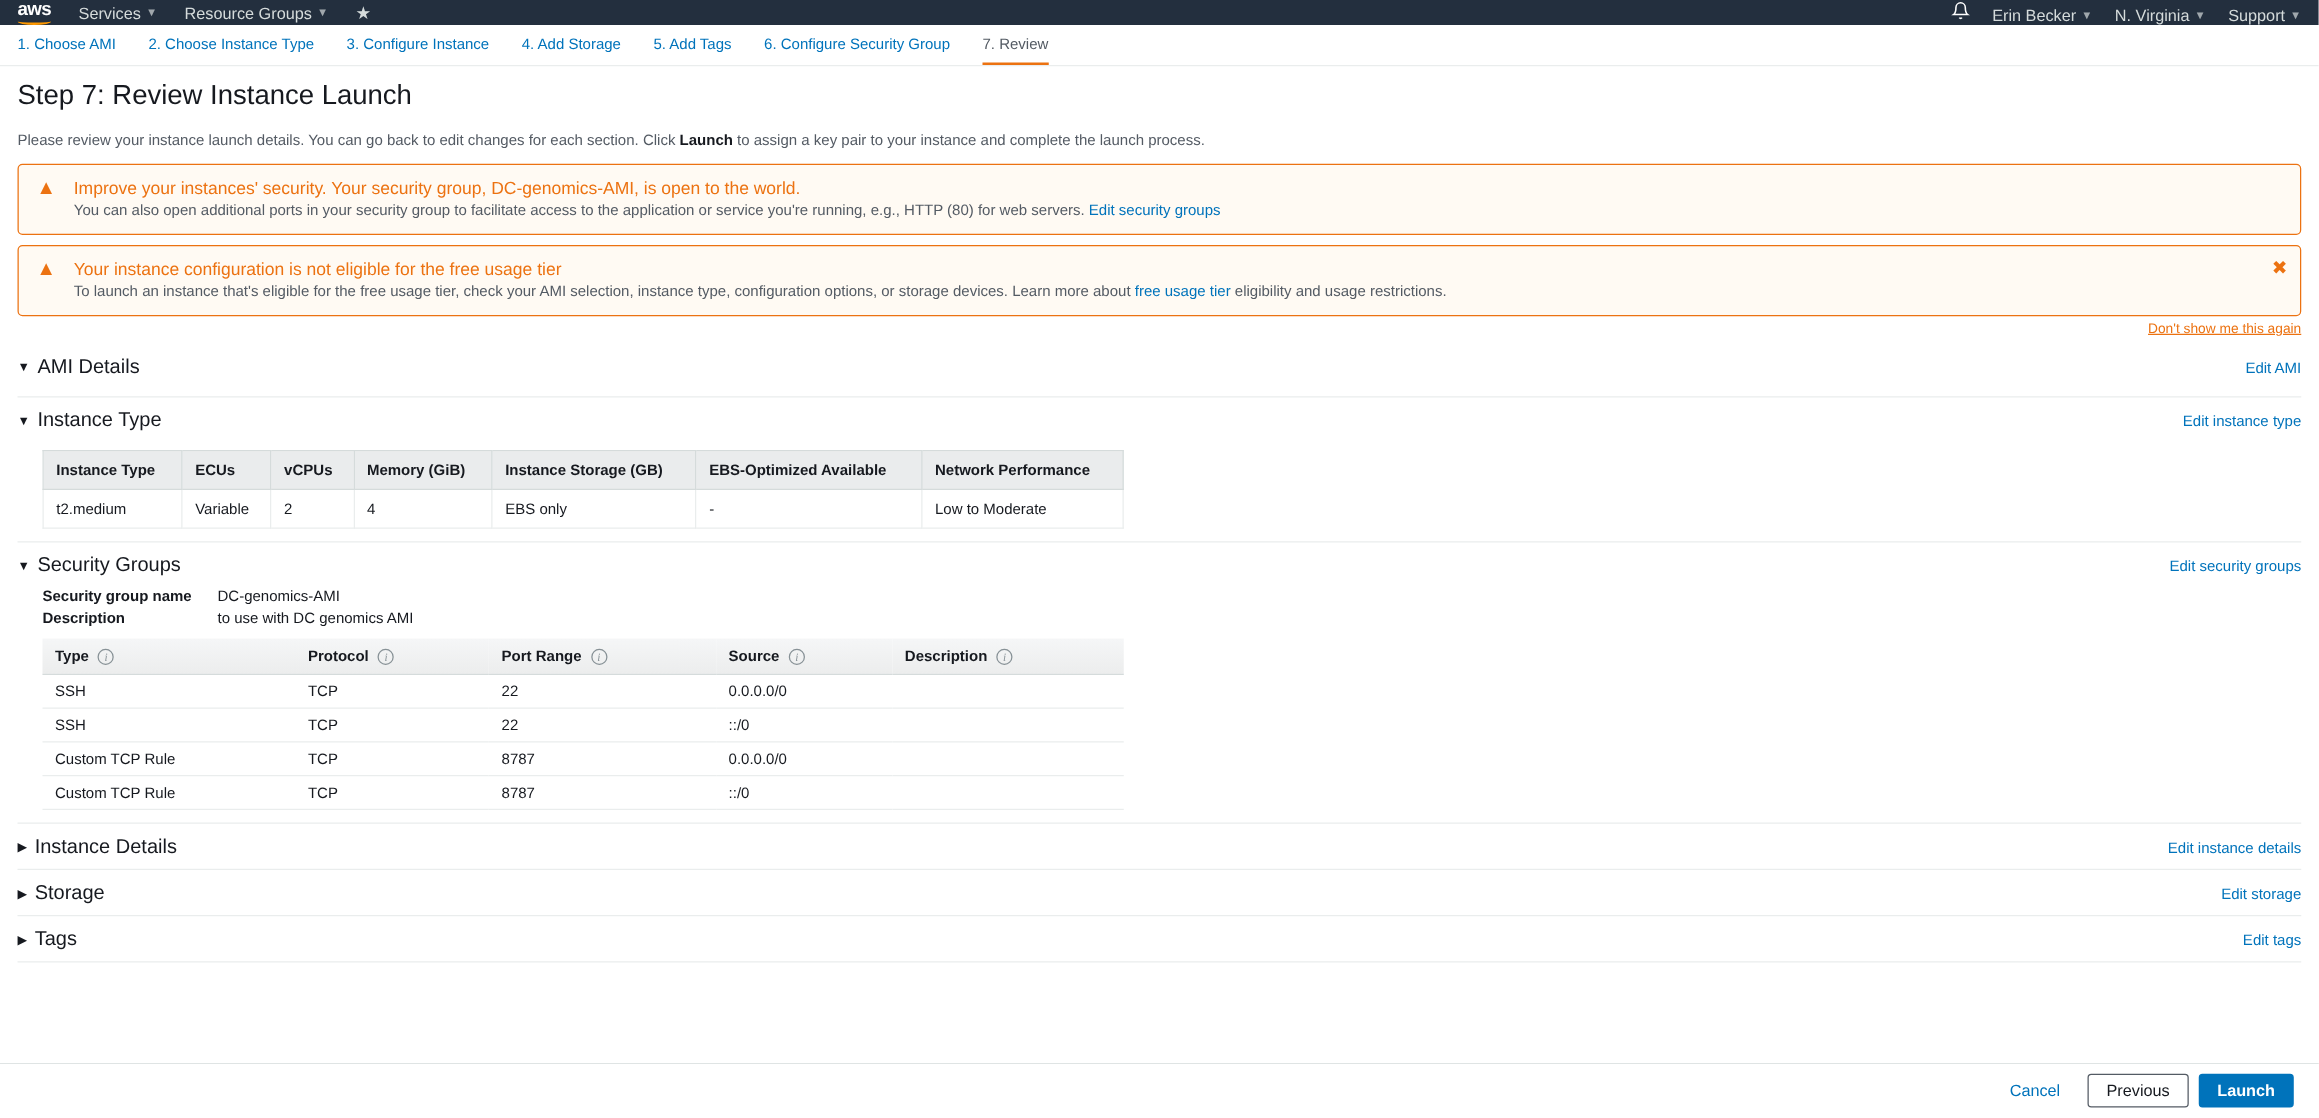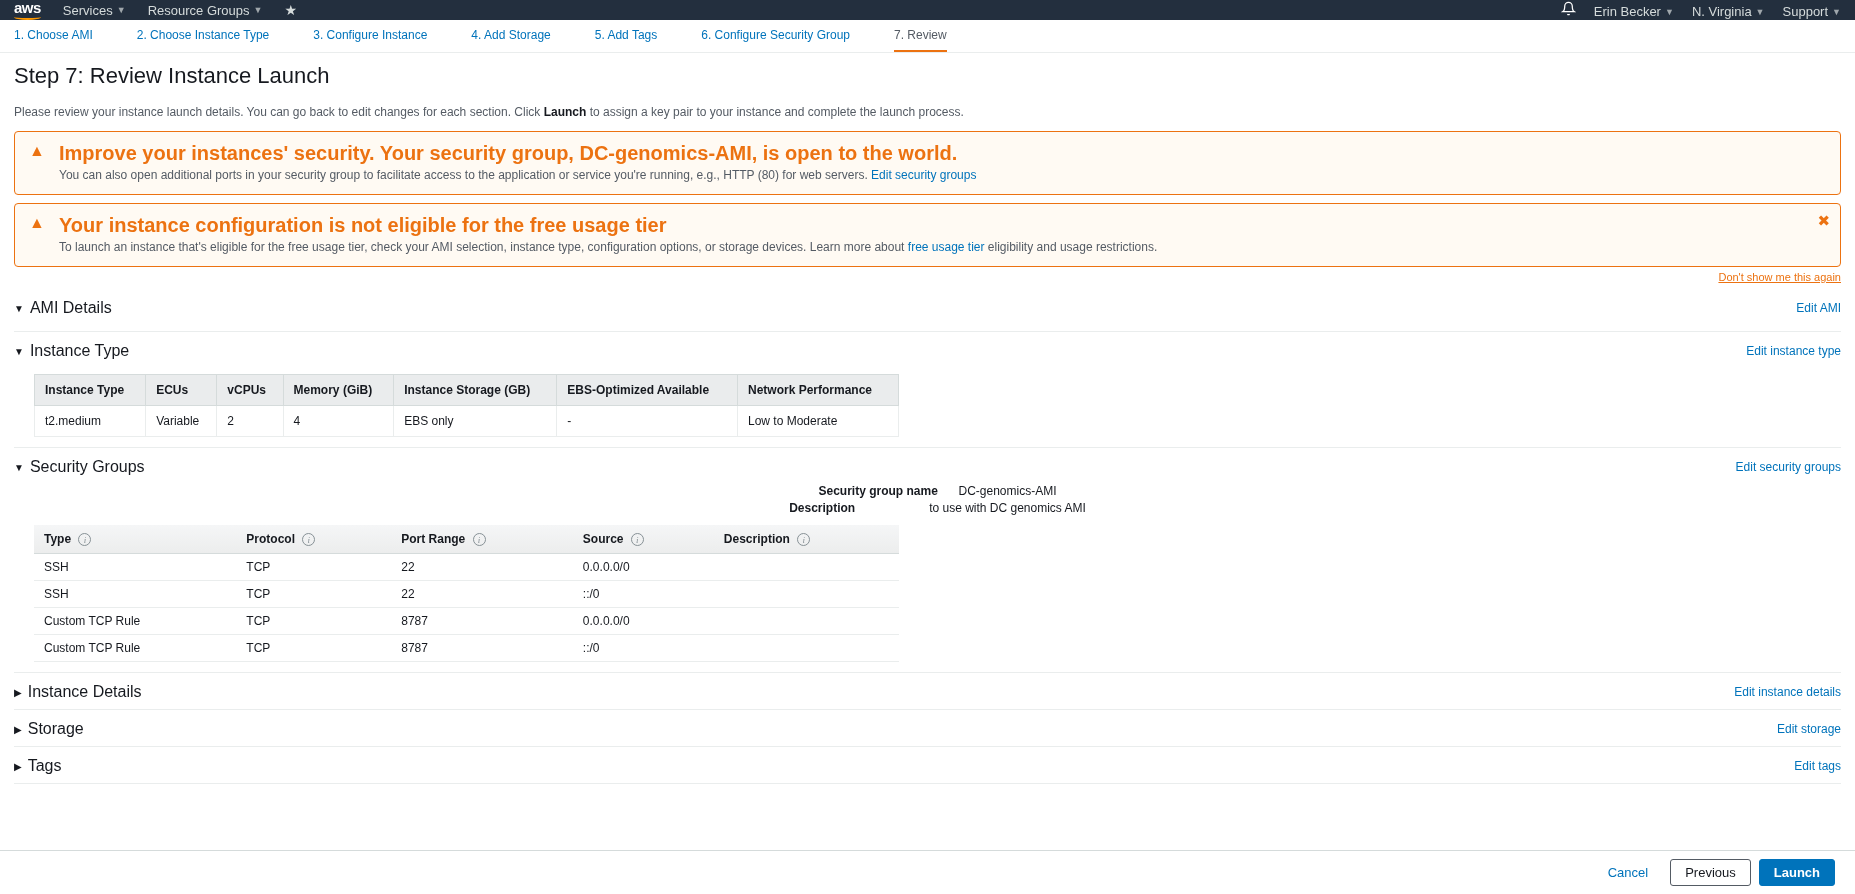--- a/index.html
+++ b/index.html
@@ -11,34 +11,34 @@
 .top-nav-left { display: flex; align-items: center; gap: 22px; }
 .top-nav-right { margin-left: auto; display: flex; align-items: flex-end; gap: 18px; }
 .aws-logo { font-weight: bold; font-size: 15px; color: #fff; position: relative; padding-bottom: 2px; letter-spacing: -0.5px; }
 .aws-logo::after { content: ""; display: block; height: 4px; border-bottom: 2px solid #ff9900; border-radius: 0 0 50% 50%; margin-top: -2px; }
 .nav-item { display: flex; align-items: center; gap: 4px; cursor: pointer; color: #d5dbdb; }
 .chev-down { font-size: 9px; opacity: .7; }
 .pin-icon { color: #d5dbdb; font-size: 14px; cursor: pointer; }
 .bell-icon { font-size: 15px; cursor: pointer; }
 
 
-.wizard-steps { border-bottom: 1px solid #eaeded; padding: 8px 14px 0; display: flex; gap: 44px; font-size: 12px; }
+.wizard-steps { border-bottom: 1px solid #eaeded; padding: 8px 14px 0; display: flex; gap: 26px; font-size: 12px; }
 .wizard-step { padding-bottom: 8px; color: #0073bb; cursor: pointer; }
 .wizard-step.active { color: #545b64; border-bottom: 2px solid #ec7211; cursor: default; }
 
 
 .main { padding: 10px 14px 60px; }
 h1.page-title { font-size: 22px; font-weight: 400; color: #16191f; margin-bottom: 16px; }
 .page-subtitle { font-size: 12px; color: #545b64; margin-bottom: 12px; }
 .page-subtitle b { color: #16191f; }
 
 
 .alert { border: 1px solid #ec7211; background: #fffaf3; border-radius: 4px; padding: 10px 14px 12px 44px; margin-bottom: 8px; position: relative; font-size: 12px; color: #545b64; }
 .alert .warn-icon { position: absolute; left: 14px; top: 10px; color: #ec7211; font-size: 16px; }
-.alert-title { color: #ec7211; font-size: 20px; margin-bottom: 3px; font-weight: bold; }
+.alert-title { color: #ec7211; font-size: 14px; margin-bottom: 3px; }
 .alert .close-x { position: absolute; right: 10px; top: 8px; color: #ec7211; font-size: 15px; cursor: pointer; }
 .dont-show { text-align: right; font-size: 11px; margin-top: -4px; margin-bottom: 6px; }
 .dont-show a { color: #ec7211; text-decoration: underline; }
 
 
 .section { border-bottom: 1px solid #eaeded; padding: 6px 0 10px; }
 .section.tight { padding-bottom: 4px; }
 .section-header { display: flex; align-items: center; padding: 4px 0; }
 .section-caret { font-size: 10px; margin-right: 6px; cursor: pointer; color: #16191f; }
 .section-title { font-size: 16px; font-weight: 400; flex: 0 0 auto; }
@@ -52,21 +52,21 @@
 .ami-name { font-size: 13px; font-weight: 700; color: #16191f; margin-bottom: 3px; }
 .ami-desc { font-size: 12px; color: #545b64; margin-bottom: 6px; }
 .ami-meta { font-size: 11px; color: #879196; }
 .ami-meta span + span { margin-left: 14px; }
 
 
 table.data-table { border-collapse: collapse; width: 865px; font-size: 12px; margin-top: 6px; }
 table.data-table th { background: #eaeced; text-align: left; font-weight: 700; padding: 8px 10px; border: 1px solid #d5dbdb; color: #16191f; }
 table.data-table td { padding: 8px 10px; border: 1px solid #eaeded; color: #16191f; }
 
-.kv-row { display: flex; font-size: 12px; margin-bottom: 3px; justify-content: center; }
+.kv-row { display: flex; font-size: 12px; margin-bottom: 3px; }
 .kv-row .k { width: 140px; font-weight: 700; color: #16191f; }
 .kv-row .v { color: #16191f; }
 
 table.sg-table { border-collapse: collapse; width: 865px; font-size: 12px; margin-top: 10px; }
 table.sg-table th { background: linear-gradient(#f5f6f7,#eceded); text-align: left; font-weight: 700; padding: 7px 10px; border-bottom: 1px solid #d5dbdb; color: #16191f; }
 table.sg-table th .info-i { display: inline-block; width: 13px; height: 13px; border: 1px solid #879196; border-radius: 50%; font-size: 9px; line-height: 12px; text-align: center; color: #879196; margin-left: 4px; font-style: italic; font-family: serif; font-weight: normal; }
 table.sg-table td { padding: 6px 10px; border-bottom: 1px solid #eaeded; }
 
 
 .bottom-bar { position: fixed; bottom: 0; left: 0; right: 0; border-top: 1px solid #d5dbdb; background: #fff; padding: 8px 20px; display: flex; justify-content: flex-end; gap: 8px; }

